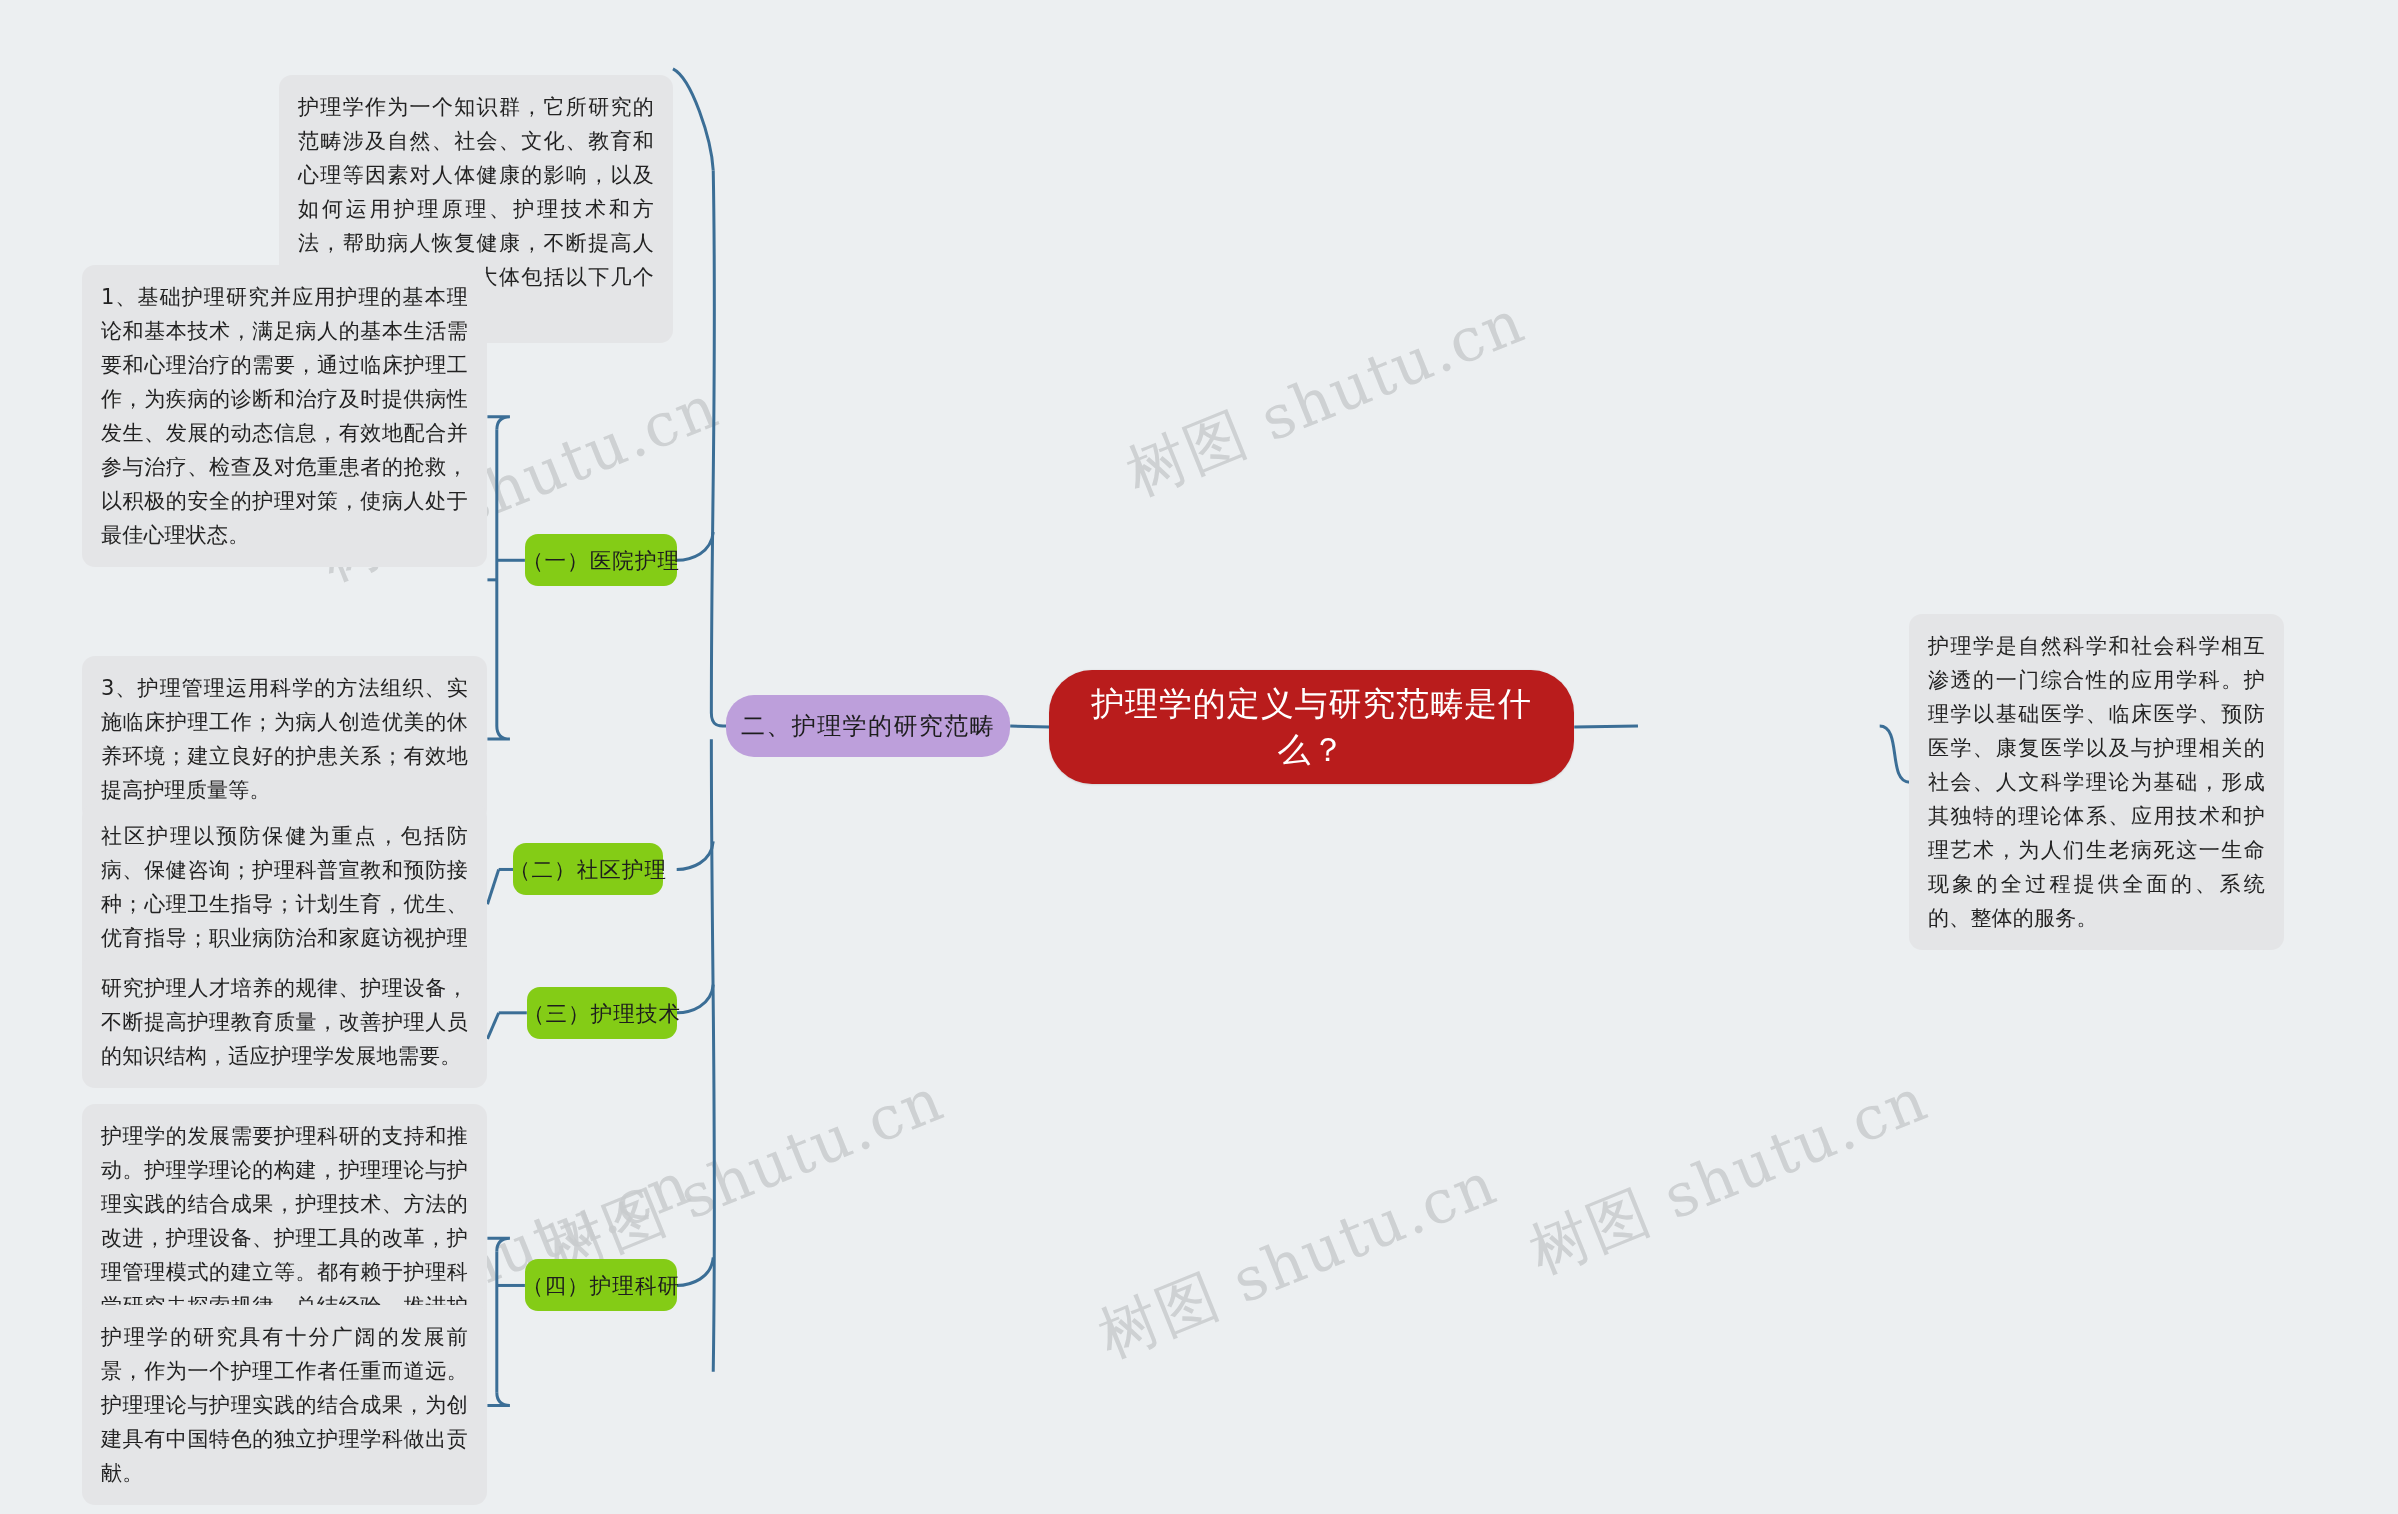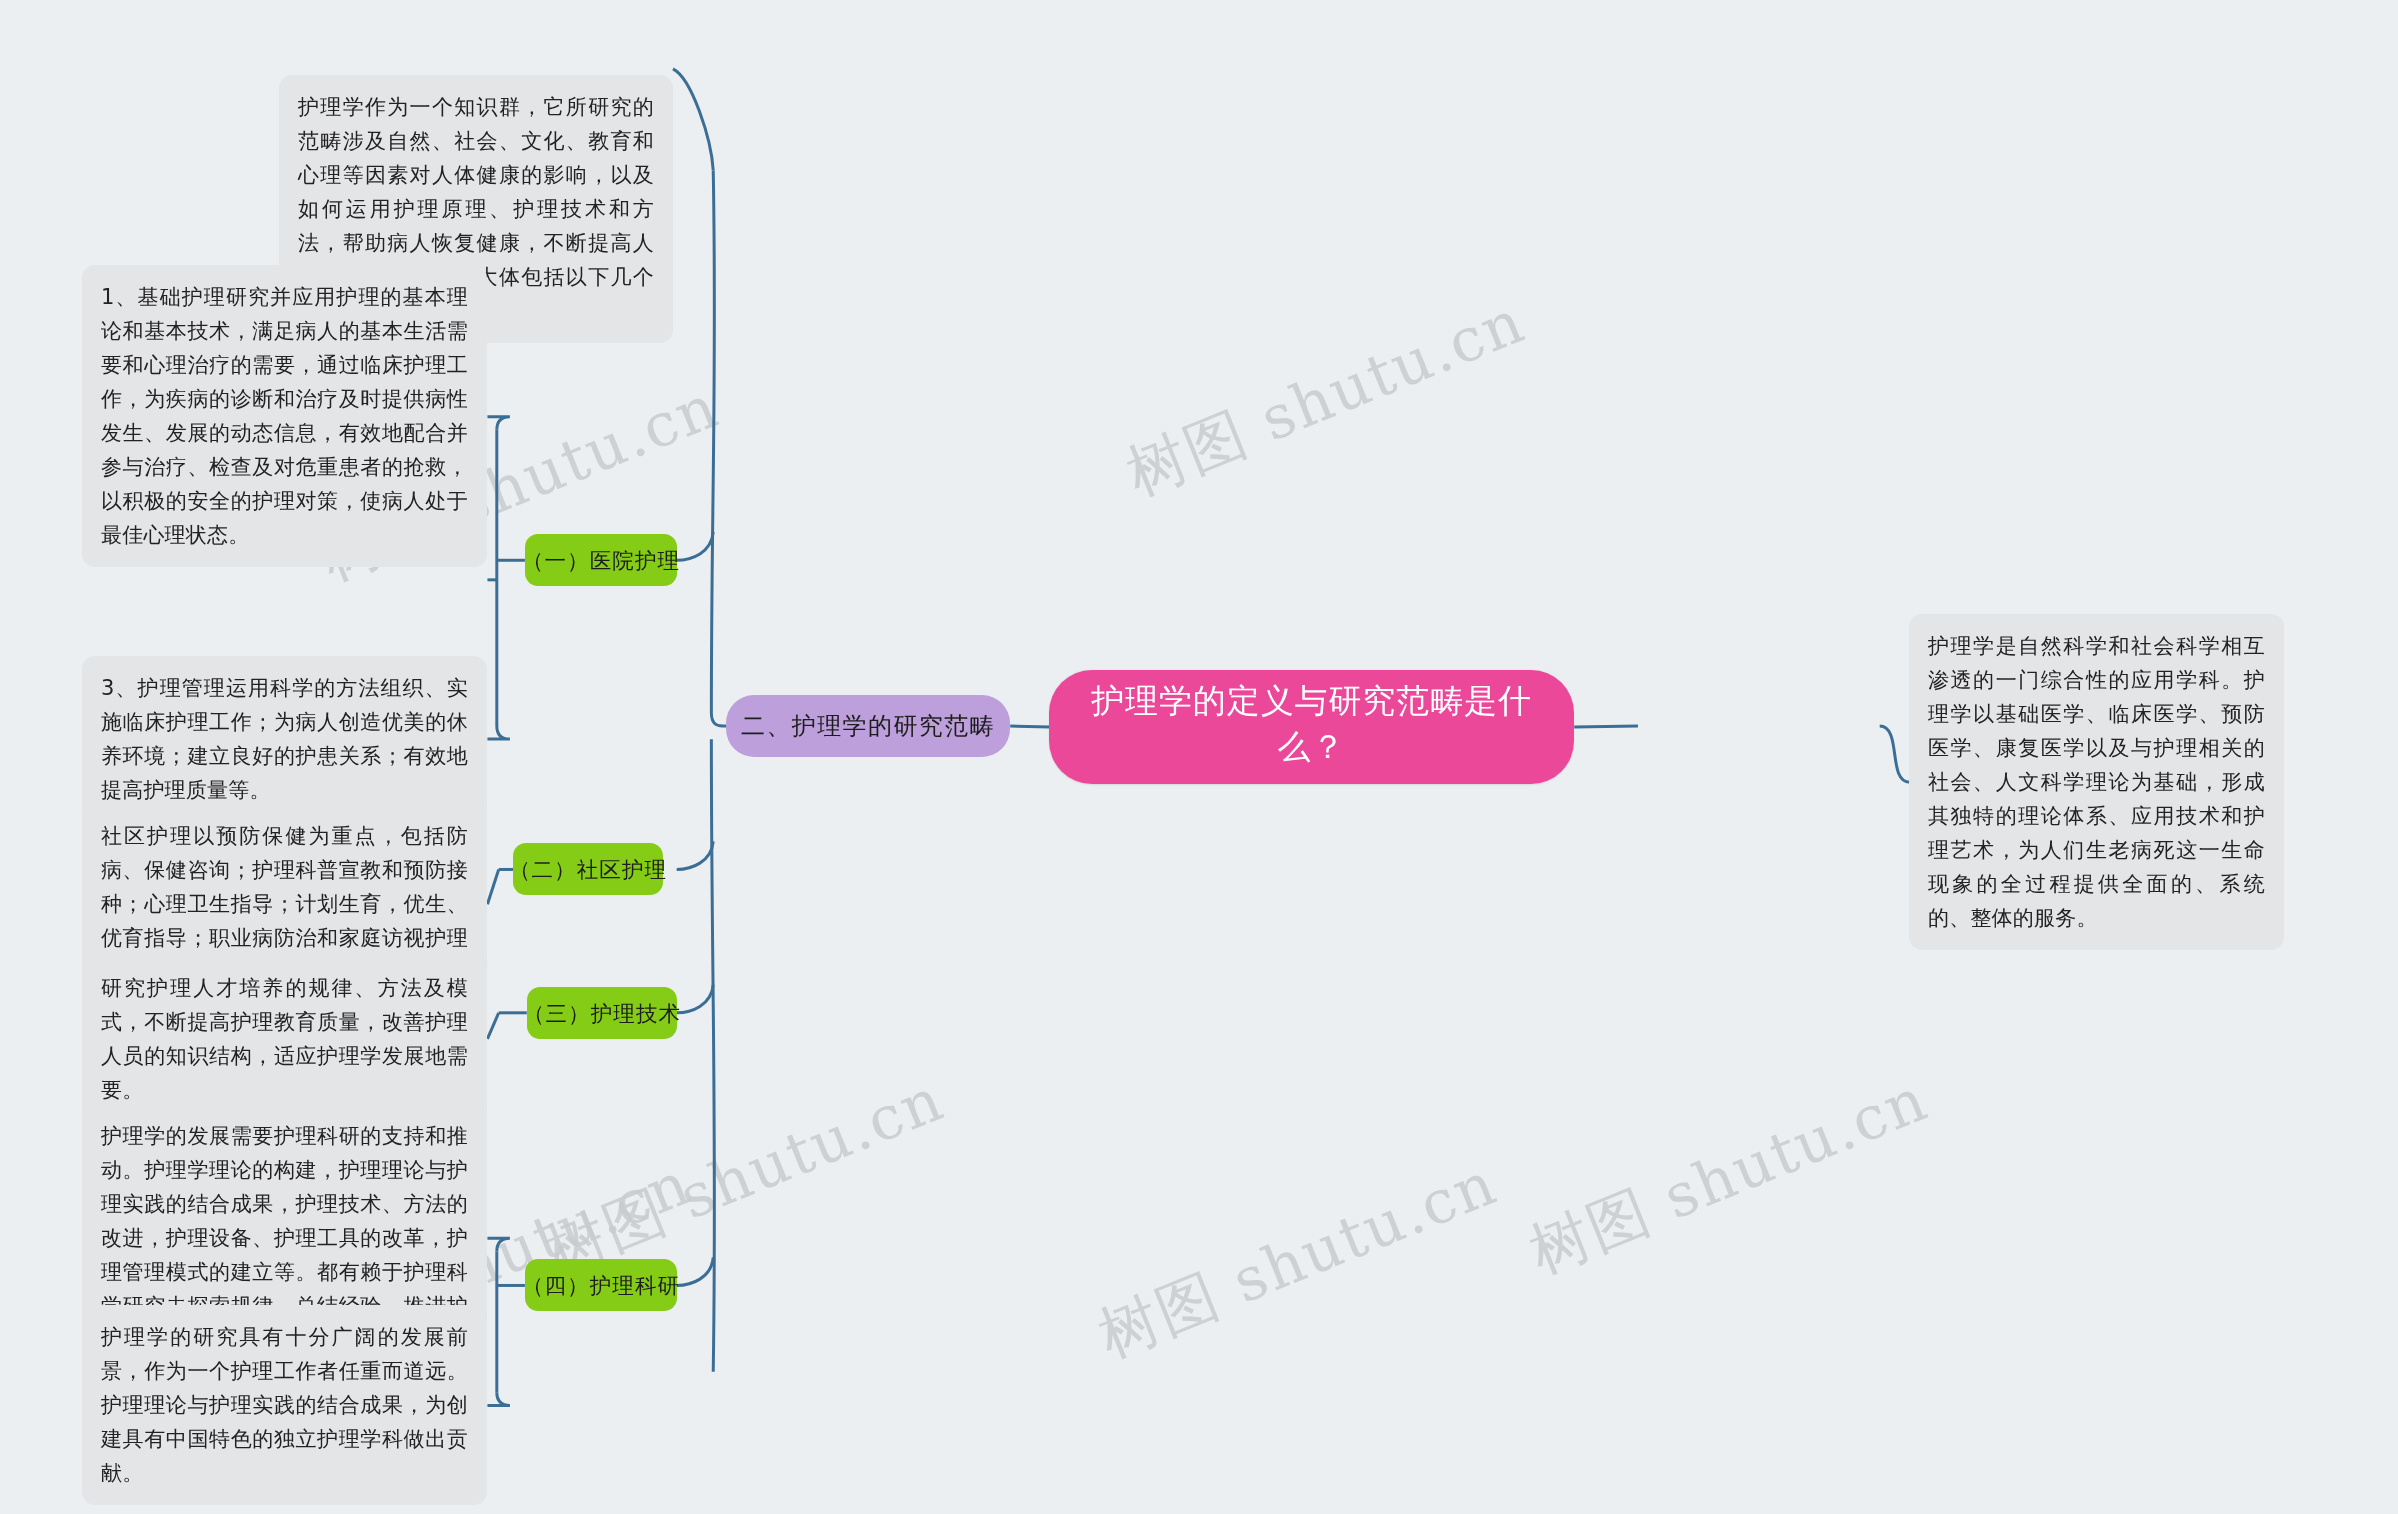--- a/index.html
+++ b/index.html
@@ -28,31 +28,30 @@
   }
 
   
   #links{position:absolute;left:0;top:0;width:2399px;height:1515px;}
   #links path{fill:none;stroke:#3b6e96;stroke-width:3.2;}
 
   
   .node{position:absolute;box-sizing:border-box;}
 
   .root{
-    background:#ec4899;
+    background:#b91c1c;
     color:#ffffff;
     border-radius:43px;
     display:flex;align-items:center;justify-content:center;
     text-align:center;
     font-size:33px;
     line-height:1.38;
     padding:17px 32px;
     letter-spacing:0.9px;
     box-shadow:0 0.9px 1.9px rgba(0,0,0,.10);
-    font-family:Liberation Mono, monospace;
   }
 
   .branch{
     background:#bd9fdb;
     color:#1d1d1d;
     border-radius:28px;
     display:flex;align-items:center;justify-content:center;
     font-size:24px;
     letter-spacing:1.4px;
     padding:19px 24px;
@@ -150,20 +149,20 @@
     <span>（四）护理科研</span>
   </div>
 
   <div class="node leaf" style="left:82px;top:265px;width:405px;">1、基础护理研究并应用护理的基本理论和基本技术，满足病人的基本生活需要和心理治疗的需要，通过临床护理工作，为疾病的诊断和治疗及时提供病性发生、发展的动态信息，有效地配合并参与治疗、检查及对危重患者的抢救，以积极的安全的护理对策，使病人处于最佳心理状态。</div>
 
 
   <div class="node leaf" style="left:82px;top:656px;width:405px;">3、护理管理运用科学的方法组织、实施临床护理工作；为病人创造优美的休养环境；建立良好的护患关系；有效地提高护理质量等。</div>
 
   <div class="node leaf" style="left:82px;top:804px;width:405px;">社区护理以预防保健为重点，包括防病、保健咨询；护理科普宣教和预防接种；心理卫生指导；计划生育，优生、优育指导；职业病防治和家庭访视护理等。</div>
 
-  <div class="node leaf" style="left:82px;top:956px;width:405px;">研究护理人才培养的规律、方法及模式，不断提高护理教育质量，改善护理人员的知识结构，适应护理学发展地需要。</div>
+  <div class="node leaf" style="left:82px;top:956px;width:405px;">研究护理人才培养的规律、护理设备，不断提高护理教育质量，改善护理人员的知识结构，适应护理学发展地需要。</div>
 
   <div class="node leaf" style="left:82px;top:1104px;width:405px;">护理学的发展需要护理科研的支持和推动。护理学理论的构建，护理理论与护理实践的结合成果，护理技术、方法的改进，护理设备、护理工具的改革，护理管理模式的建立等。都有赖于护理科学研究去探索规律、总结经验，推进护理学的不断发展。</div>
 
   <div class="node leaf" style="left:82px;top:1305px;width:405px;">护理学的研究具有十分广阔的发展前景，作为一个护理工作者任重而道远。护理理论与护理实践的结合成果，为创建具有中国特色的独立护理学科做出贡献。</div>
 
 </div>
 
 
 </body></html>

